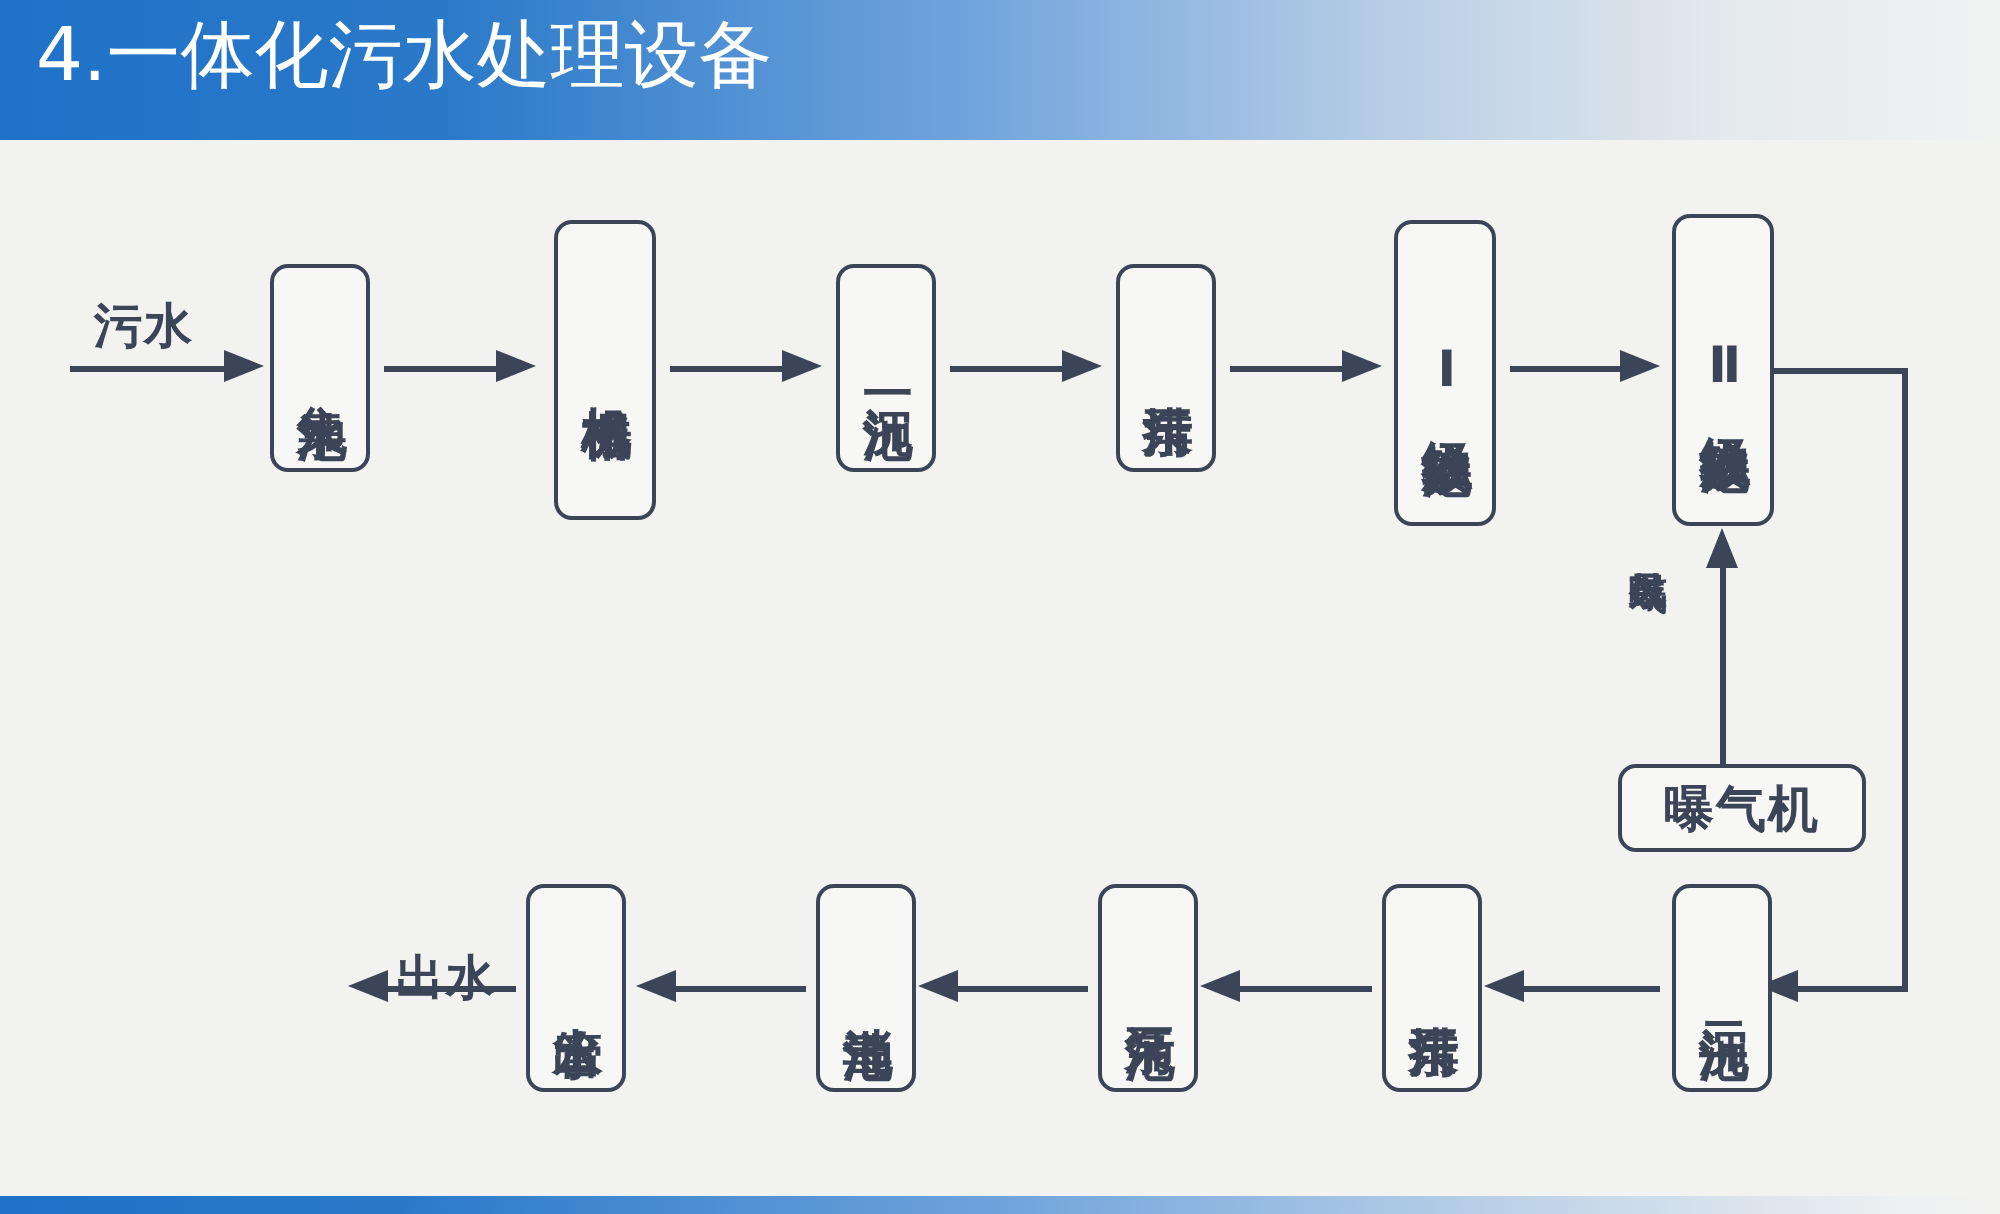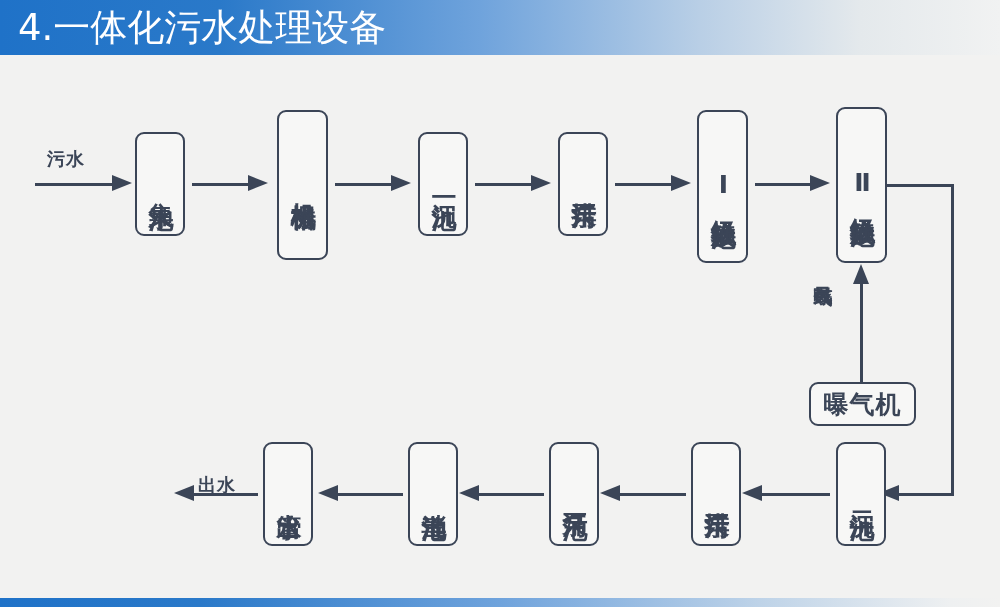--- a/index.html
+++ b/index.html
@@ -14,21 +14,21 @@
     font-family: "DejaVu Sans", "Liberation Sans", sans-serif;
     overflow: hidden;
     position: relative;
   }
 
   
   #header-bar {
     position: absolute;
     left: 0; top: 0;
     width: 1000px;
-    height: 55px;
+    height: 70px;
     background: linear-gradient(to right, #1f72c8 0%, #2a79c9 22%, #6fa3dc 48%, #b9cfe6 70%, #e4e9ec 86%, #f1f2f2 100%);
   }
   #header-title {
     position: absolute;
     left: 18px;
     top: 3px;
     font-size: 37px;
     line-height: 50px;
     color: #ffffff;
     font-weight: 400;
@@ -107,21 +107,21 @@
   .arrow.up {
     border-left: 8.5px solid transparent;
     border-right: 8.5px solid transparent;
     border-bottom: 20px solid #3b4557;
   }
 
   
   .flabel {
     position: absolute;
     color: #3b4557;
-    font-size: 18px;
+    font-size: 24px;
     font-weight: 600;
     letter-spacing: 1px;
     white-space: nowrap;
   }
   .flabel.vert {
     writing-mode: vertical-rl;
     text-orientation: upright;
     font-size: 19px;
     line-height: 1.0;
   }
@@ -180,21 +180,21 @@
 
   <div class="hline" style="left:886px; top:127px; width:68px;"></div>
   <div class="vline" style="left:951px; top:127px; height:311px;"></div>
   <div class="hline" style="left:898px; top:436px; width:56px;"></div>
   <div class="arrow left" style="left:879px; top:428px;"></div>
 
   <div class="flabel vert" style="left:814px; top:213px;">鼓风曝气</div>
   <div class="vline" style="left:860px; top:225px; height:100px;"></div>
   <div class="arrow up" style="left:853px; top:207px;"></div>
 
-  <div class="node horiz" style="left:809px; top:325px; width:107px; height:44px;">
+  <div class="node horiz" style="left:809px; top:325px; width:124px; height:44px;">
     <span class="htxt">曝气机</span>
   </div>
 
   <div class="node" style="left:836px; top:385px; width:50px; height:104px;">
     <span class="vtxt">二沉池</span>
   </div>
 
   <div class="hline" style="left:760px; top:436px; width:70px;"></div>
   <div class="arrow left" style="left:742px; top:428px;"></div>
 

